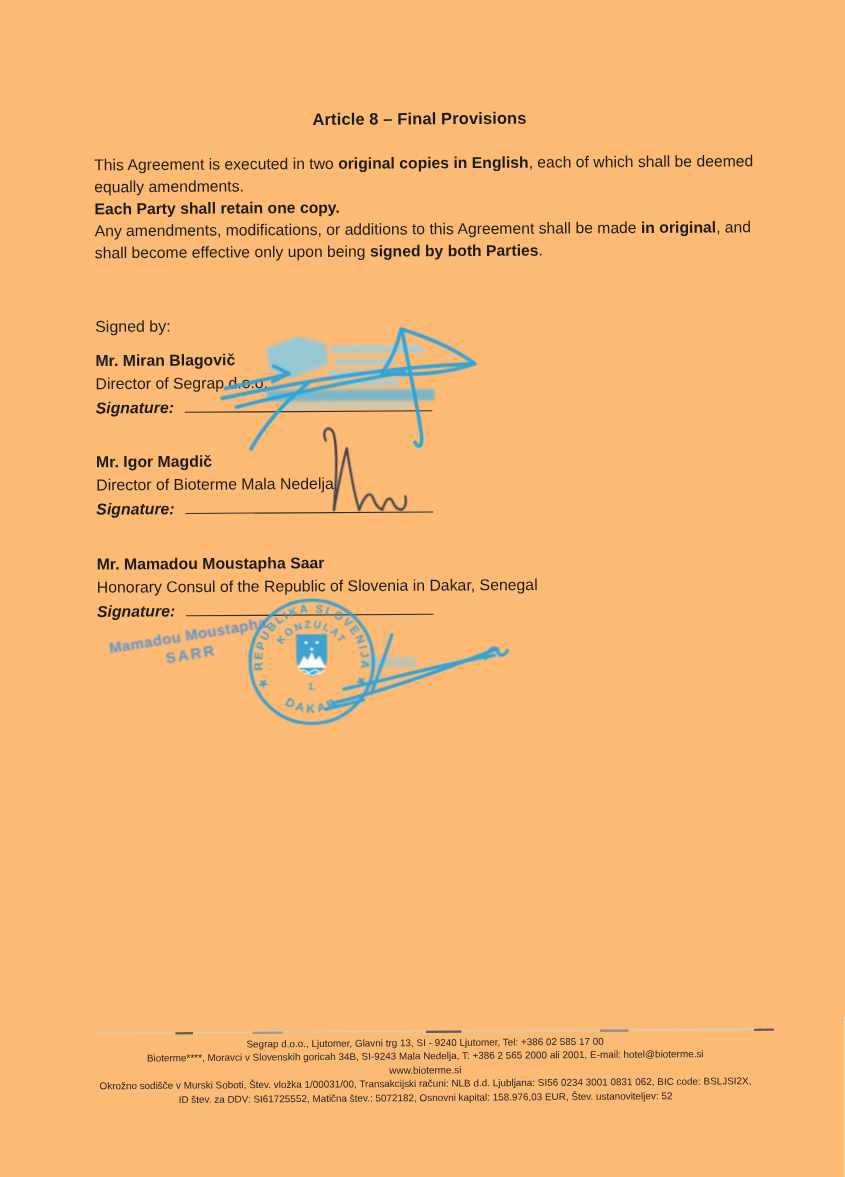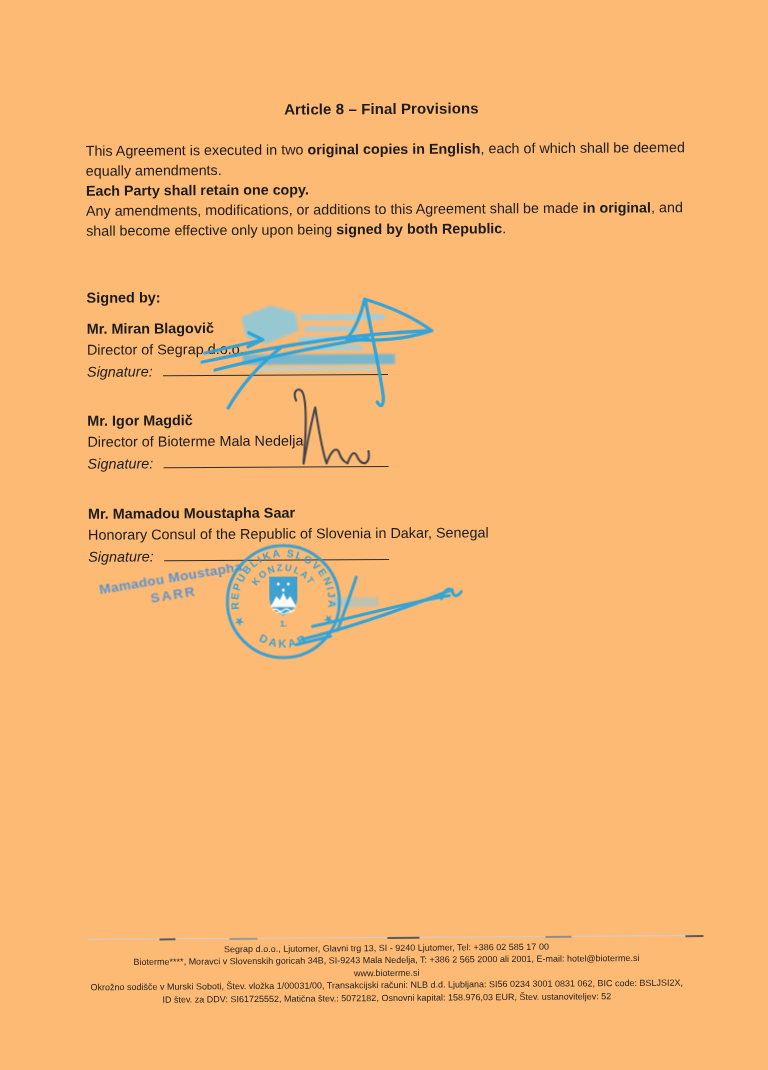--- a/index.html
+++ b/index.html
@@ -10,24 +10,24 @@
   .content{position:absolute;inset:0;transform:rotate(-0.35deg);}
   .doc-title{
     position:absolute;top:100px;left:0;width:100%;text-align:center;
     font-size:15px;font-weight:700;letter-spacing:.1px;
   }
   .para{
     position:absolute;top:140px;left:88px;width:640px;
     font-size:14.3px;line-height:19.9px;
   }
   .para b{font-weight:700;}
-  .signed-by{position:absolute;top:288px;left:88px;font-size:14.5px;font-weight:700;}
+  .signed-by{position:absolute;top:288px;left:88px;font-size:14.5px;font-weight:400;}
   .signer{position:absolute;left:88px;font-size:14.4px;line-height:21.4px;}
   .signer .name{font-weight:700;}
-  .signer .sig-label{font-style:italic;font-weight:400;}
+  .signer .sig-label{font-style:italic;font-weight:700;}
   .sig-line{
     display:inline-block;width:225px;border-bottom:1.4px solid #2e2e2e;
     height:13px;margin-left:10px;vertical-align:baseline;
   }
   .blk1{top:317px;}
   .blk2{top:409px;}
   .blk3{top:502px;}
   .ink-overlay{position:absolute;left:0;top:0;width:768px;height:1070px;pointer-events:none;}
   .footer{
     position:absolute;top:942px;left:0;width:100%;text-align:center;
@@ -48,21 +48,21 @@
 <div class="page">
   <div class="content">
 
     <div class="doc-title">Article 8 – Final Provisions</div>
 
     <div class="para">
       <span>This Agreement is executed in two </span><b>original copies in English</b><span>, each of which shall be deemed</span><br>
       <span>equally amendments.</span><br>
       <b>Each Party shall retain one copy.</b><br>
       <span>Any amendments, modifications, or additions to this Agreement shall be made </span><b>in original</b><span>, and</span><br>
-      <span>shall become effective only upon being </span><b>signed by both Republic</b><span>.</span>
+      <span>shall become effective only upon being </span><b>signed by both Parties</b><span>.</span>
     </div>
 
     <div class="signed-by">Signed by:</div>
 
     <div class="signer blk1">
       <div class="name">Mr. Miran Blagovič</div>
       <div class="role">Director of Segrap d.o.o.</div>
       <div><span class="sig-label">Signature:</span><span class="sig-line"></span></div>
     </div>
 

